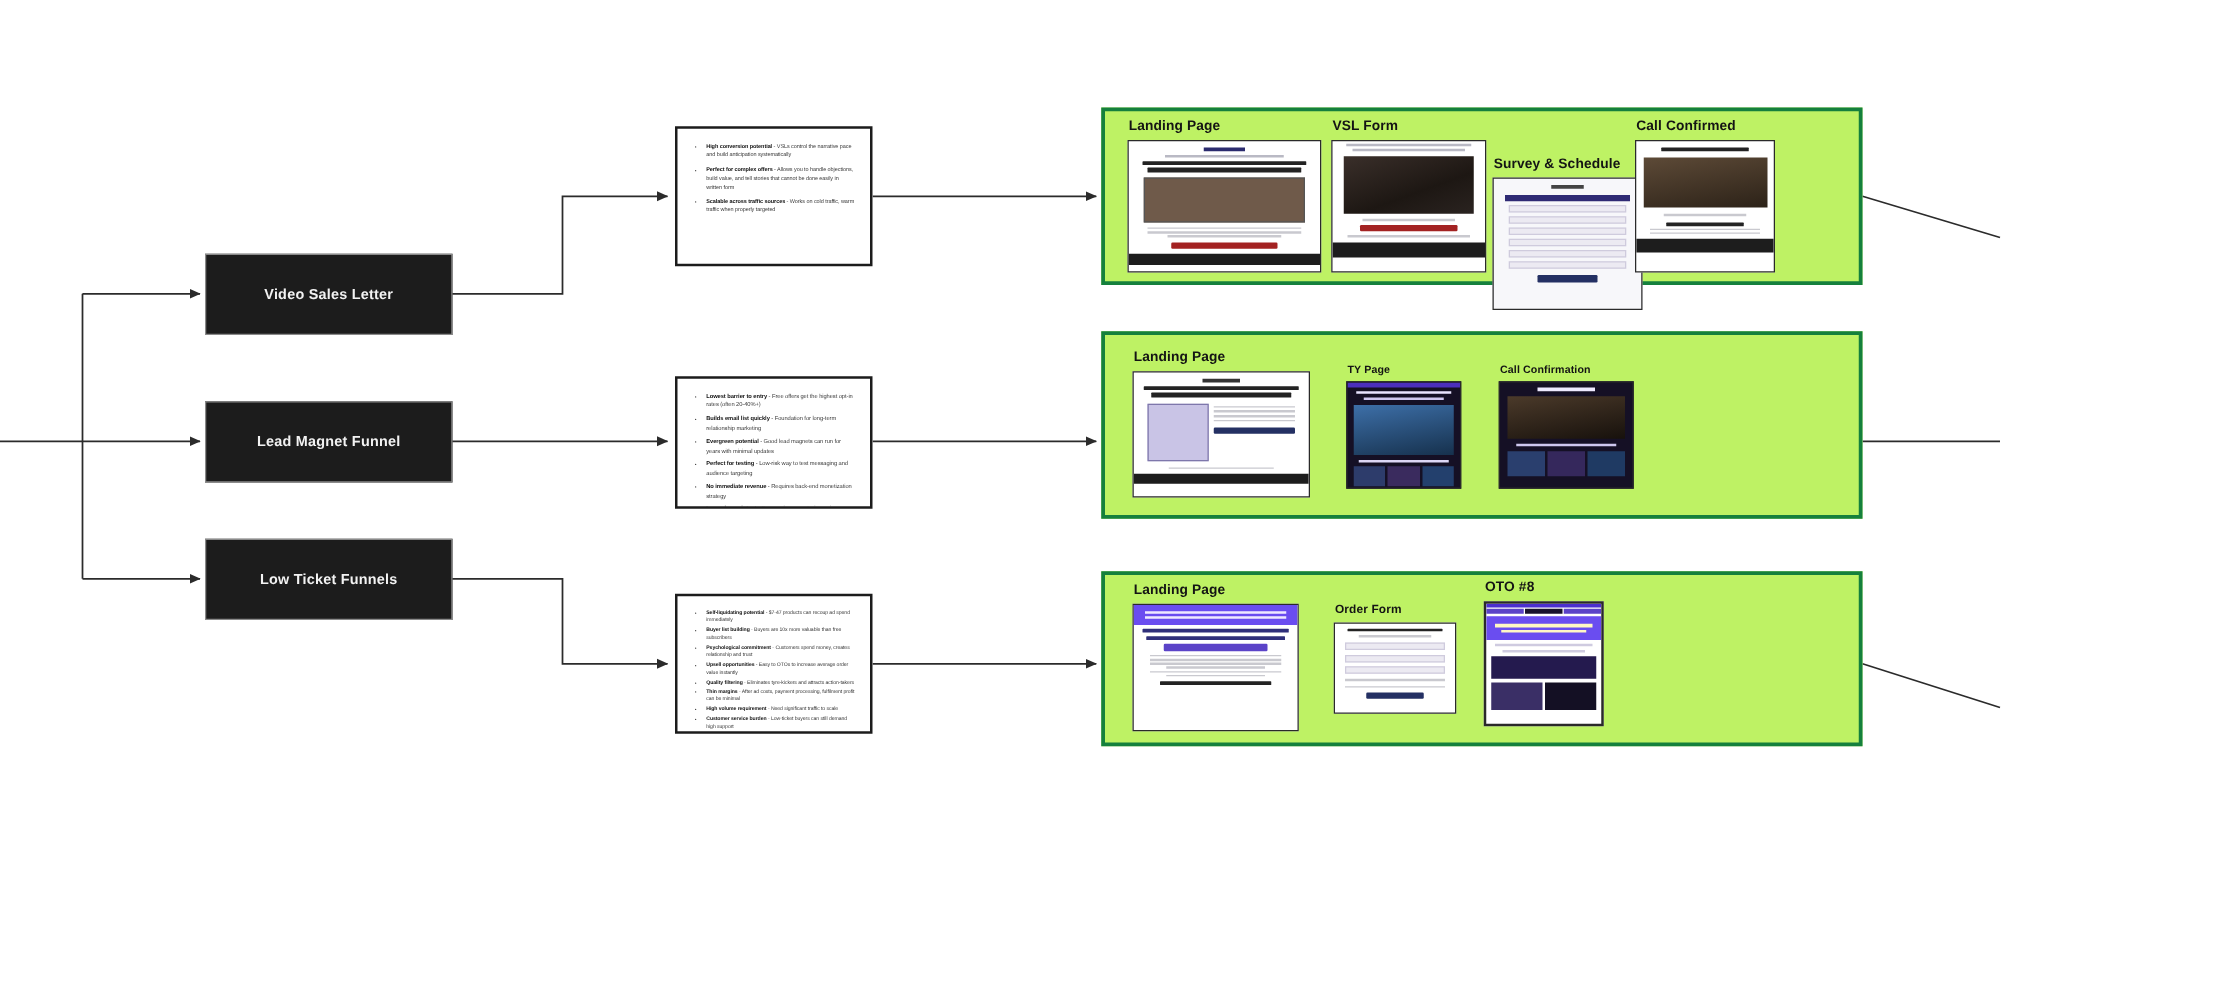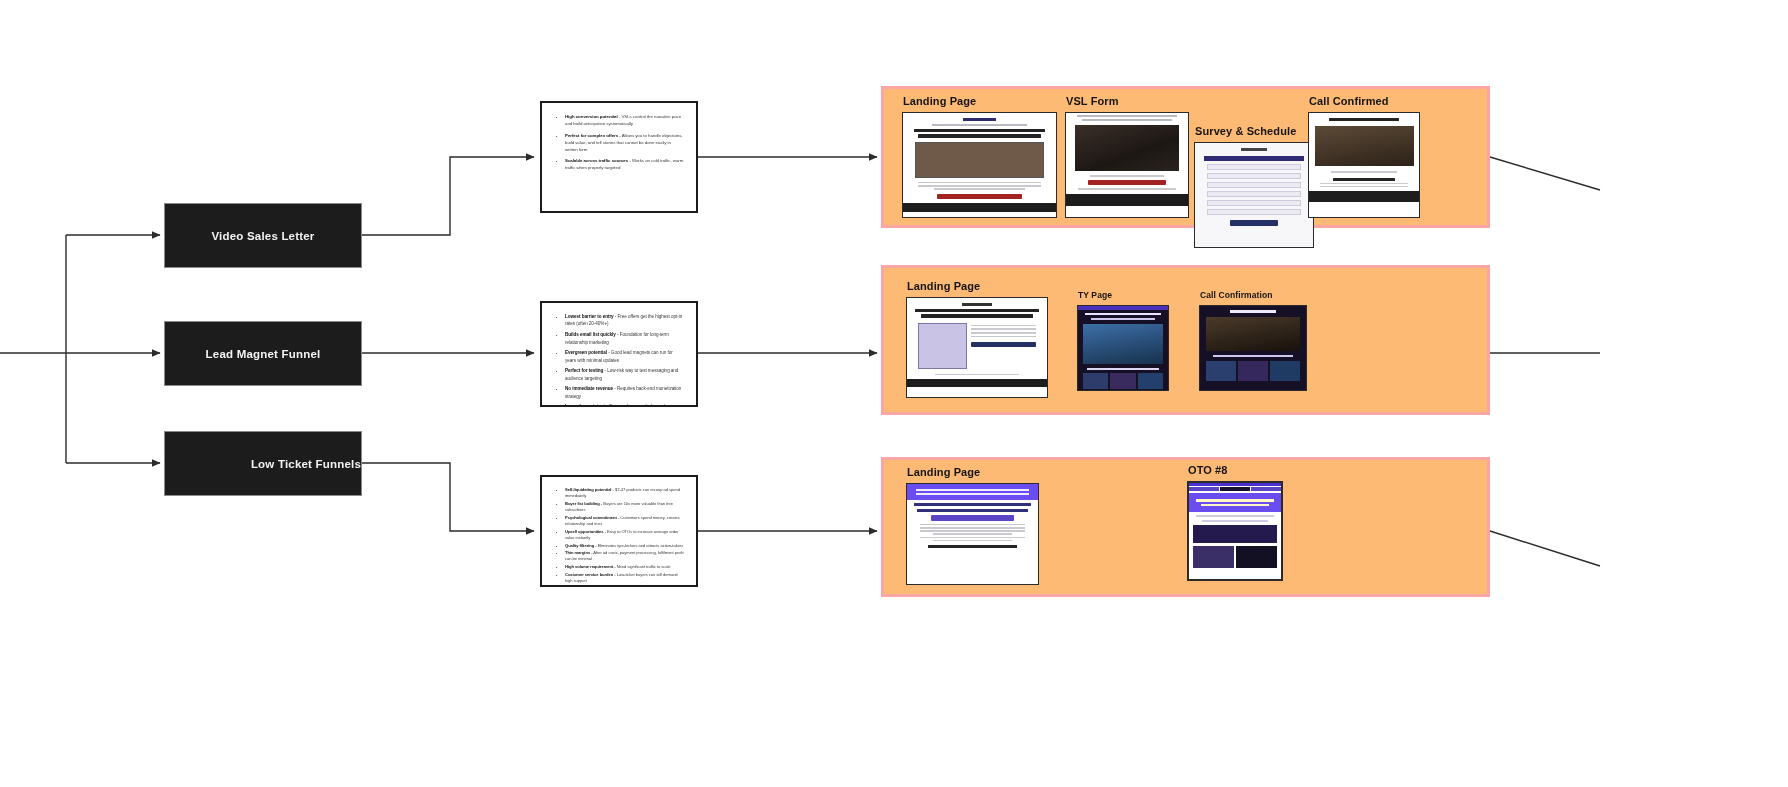--- a/index.html
+++ b/index.html
@@ -19,21 +19,21 @@
   .note{position:absolute;background:#fff;border:2px solid #1c1c1c;
         box-sizing:border-box;padding:10px 12px;overflow:hidden;}
   .note ul{margin:0;padding:0 0 0 11px;list-style:disc;}
   .note li{font-size:4.6px;line-height:1.62;color:#3a3a3a;margin-bottom:3.2px;
            letter-spacing:-.05px;}
   .note li b{color:#111;font-weight:700;}
   .note.dense li{font-size:4.1px;line-height:1.5;margin-bottom:1.6px;}
   .note.wide li{font-size:4.4px;line-height:1.6;margin-bottom:4.6px;}
 
   
-  .group{position:absolute;background:#fdba74;border:3px solid #fca5a5;box-sizing:border-box;}
+  .group{position:absolute;background:#bef264;border:3px solid #15803d;box-sizing:border-box;}
   .step{position:absolute;}
   .step-title{font-size:11px;font-weight:700;color:#141414;margin:0 0 5px 1px;
               white-space:nowrap;letter-spacing:.1px;}
   .shot{background:#fff;border:1.5px solid #2a2a2a;box-sizing:border-box;overflow:hidden;
         position:relative;}
 
   
   .sh-logo{height:3px;width:22%;margin:5px auto 3px;background:#2b2b6e;}
   .sh-kicker{height:2px;width:62%;margin:2px auto;background:#b9b9c4;}
   .sh-head{height:3.4px;margin:3px 7% 2px;background:#232323;border-radius:.5px;}
@@ -92,21 +92,21 @@
       <path d="M1490,531 L1600,566"></path>
     </g>
   </svg>
 
   <div class="node" style="left:164px;top:321px;width:196px;height:63px;">
     <span class="node-label">Lead Magnet Funnel</span>
   </div>
   <div class="node" style="left:164px;top:203px;width:196px;height:63px;">
     <span class="node-label">Video Sales Letter</span>
   </div>
-  <div class="node" style="left:164px;top:431px;width:196px;height:63px;justify-content:flex-end;">
+  <div class="node" style="left:164px;top:431px;width:196px;height:63px;">
     <span class="node-label">Low Ticket Funnels</span>
   </div>
 
   <div class="note wide" style="left:540px;top:101px;width:158px;height:112px;">
     <ul>
       <li><b>High conversion potential</b><span> - VSLs control the narrative pace and build anticipation systematically</span></li>
       <li><b>Perfect for complex offers</b><span> - Allows you to handle objections, build value, and tell stories that cannot be done easily in written form</span></li>
       <li><b>Scalable across traffic sources</b><span> - Works on cold traffic, warm traffic when properly targeted</span></li>
     </ul>
   </div>
@@ -266,20 +266,33 @@
         <div class="sh-line"></div>
           <div class="sh-line"></div>
         <div class="sh-line"></div>
           <div class="sh-line sm"></div>
         <div class="sh-line"></div>
           <div class="sh-line sm"></div>
         <div class="sh-head" style="margin:4px 16% 2px;height:3px;"></div>
       </div>
     </div>
 
+    <div class="step" style="left:183px;top:22px;width:98px;">
+      <div class="step-title" style="font-size:9.5px;">Order Form</div>
+      <div class="shot" style="height:73px;">
+        <div class="sh-head" style="margin:4px 10% 3px;height:2.4px;"></div>
+        <div class="sh-line sm"></div>
+        <div class="sh-field" style="margin:4px 8%;"></div>
+        <div class="sh-field" style="margin:3px 8%;"></div>
+        <div class="sh-field" style="margin:3px 8%;"></div>
+        <div class="sh-line" style="margin:4px 8%;"></div>
+        <div class="sh-line" style="margin:2px 8%;"></div>
+        <div class="sh-btn" style="margin:4px 26%;height:5px;"></div>
+      </div>
+    </div>
 
     <div class="step" style="left:303px;top:4px;width:96px;">
       <div class="step-title">OTO #8</div>
       <div class="shot" style="height:100px;border-width:2px;">
         <div style="height:3px;background:#4a2fd0;"></div>
         <div style="display:flex;gap:1px;margin-top:1px;">
           <div style="flex:1;height:4px;background:#5b43c8;"></div>
           <div style="flex:1;height:4px;background:#18122e;"></div>
           <div style="flex:1;height:4px;background:#5b43c8;"></div>
         </div>

